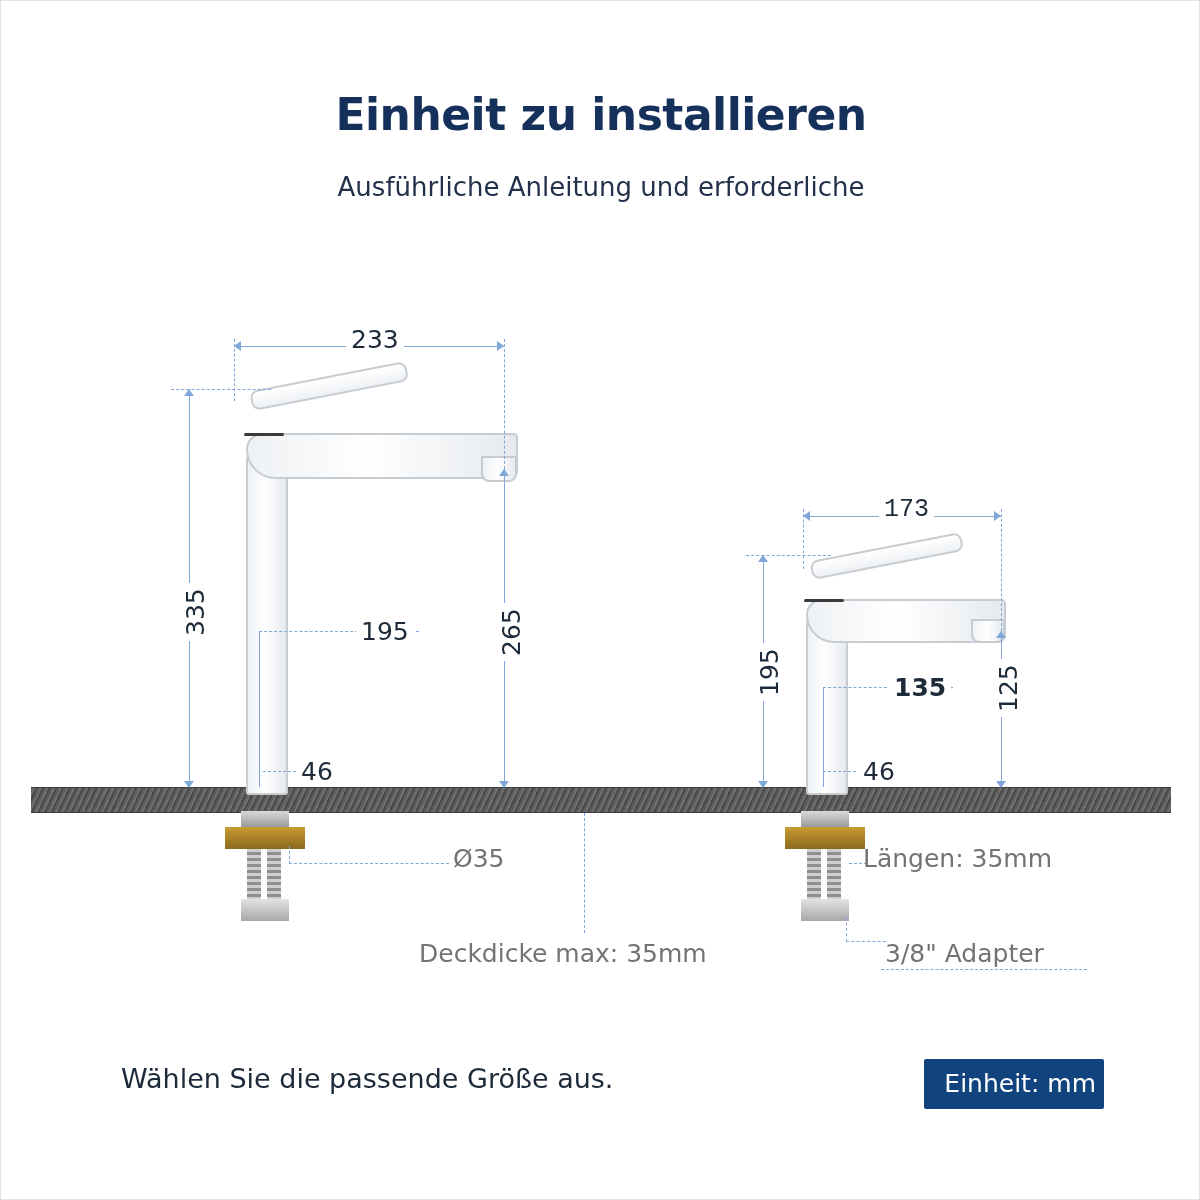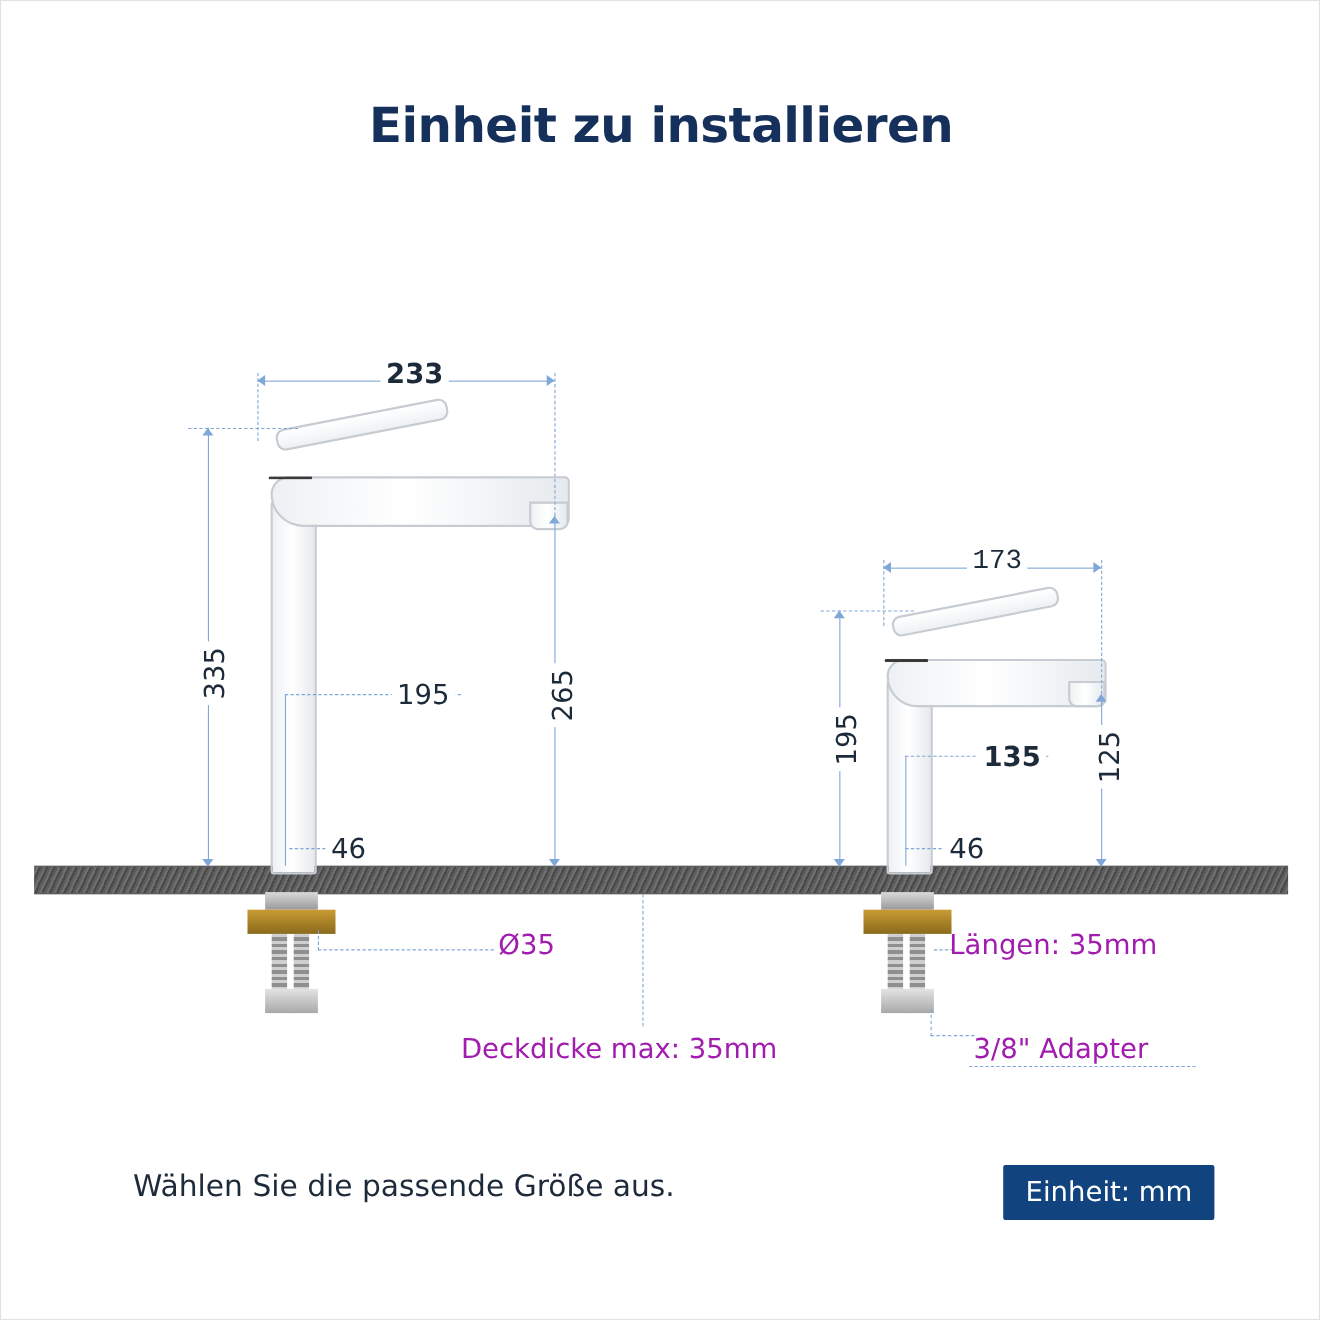--- a/index.html
+++ b/index.html
@@ -89,21 +89,21 @@
     padding: 0 5px;
     white-space: nowrap;
   }
   .dim-label.vert {
     transform: rotate(-90deg);
     transform-origin: left top;
   }
   .note {
     position: absolute;
     font-size: 25px;
-    color: #a21caf;
+    color: #737373;
     white-space: nowrap;
   }
 
   
   .tick {
     position: absolute;
     width: 0; height: 0;
     border-style: solid;
   }
   .tick.left {
@@ -137,31 +137,32 @@
     font-size: 27px;
     color: #1d2a3a;
   }
   .unit-badge {
     position: absolute;
     right: 95px;
     top: 1058px;
     background: #11437f;
     color: #ffffff;
     font-size: 25px;
-    padding: 10px 20px 11px 20px;
+    padding: 10px 8px 11px 20px;
     border-radius: 2px;
   }
 </style>
 </head>
 <body>
 
 <div class="page">
 
   <div class="headline">Einheit zu installieren</div>
   <div class="subhead">
+    <span class="l1">Ausführliche Anleitung und erforderliche</span>
   </div>
 
   <div class="slab"></div>
 
   <div class="faucet">
 
     <div class="fc-shadow" style="left:245px; top:455px; width:38px; height:335px; border:2px solid #c7ccd2; border-radius:3px;"></div>
 
     <div class="fc-shadow" style="left:245px; top:432px; width:268px; height:42px; border:2px solid #c7ccd2; border-radius:22px 6px 10px 40px;"></div>
 
@@ -177,21 +178,21 @@
     <div style="position:absolute; left:266px; top:848px; width:14px; height:50px; background:repeating-linear-gradient(180deg,#cfcfcf 0 3px,#8f8f8f 3px 6px);"></div>
     <div style="position:absolute; left:240px; top:898px; width:26px; height:22px; background:linear-gradient(180deg,#e3e3e3,#a8a8a8);"></div>
     <div style="position:absolute; left:262px; top:898px; width:26px; height:22px; background:linear-gradient(180deg,#e3e3e3,#a8a8a8);"></div>
   </div>
 
   <div class="dash-v" style="left:233px; top:338px; height:62px;"></div>
   <div class="dash-v" style="left:503px; top:338px; height:130px;"></div>
   <div class="solid-h" style="left:233px; top:345px; width:270px;"></div>
   <div class="tick left" style="left:233px; top:340px;"></div>
   <div class="tick right" style="left:496px; top:340px;"></div>
-  <div class="dim-label" style="left:345px; top:324px;font-weight:bold;">233</div>
+  <div class="dim-label" style="left:345px; top:324px;">233</div>
 
   <div class="dash-h" style="left:170px; top:388px; width:100px;"></div>
   <div class="solid-v" style="left:188px; top:388px; height:398px;"></div>
   <div class="tick up" style="left:183px; top:388px;"></div>
   <div class="tick down" style="left:183px; top:780px;"></div>
   <div class="dim-label vert" style="left:180px; top:640px;">335</div>
 
   <div class="dash-h" style="left:258px; top:630px; width:160px;"></div>
   <div class="solid-v" style="left:258px; top:630px; height:156px;"></div>
   <div class="dim-label" style="left:355px; top:616px;">195</div>

